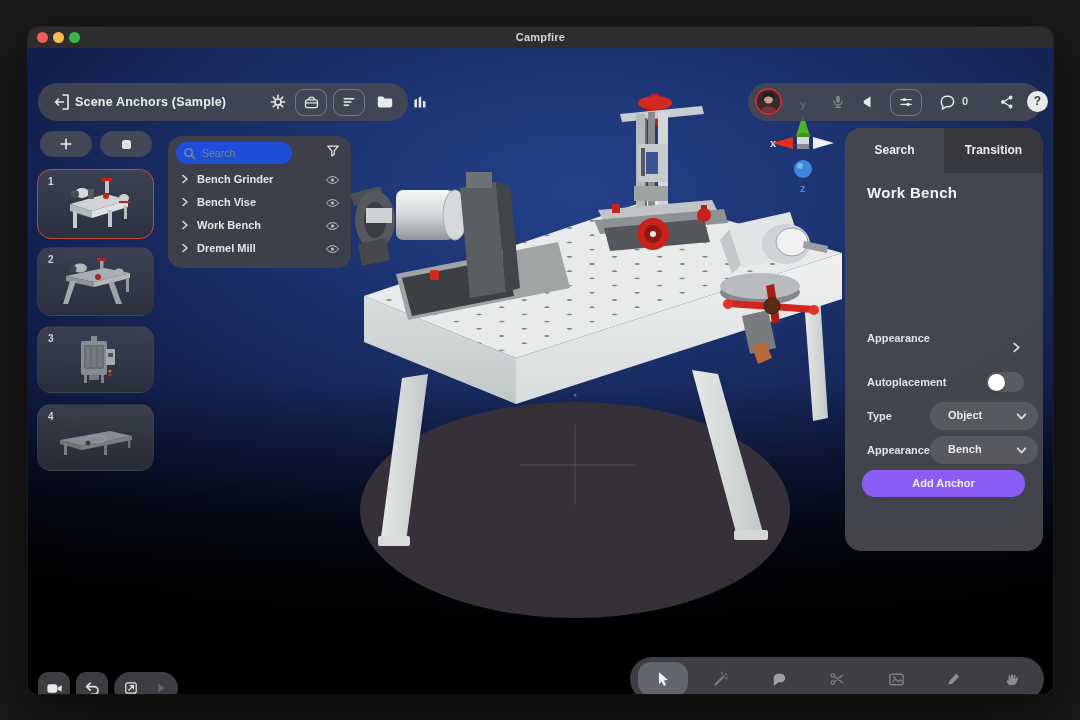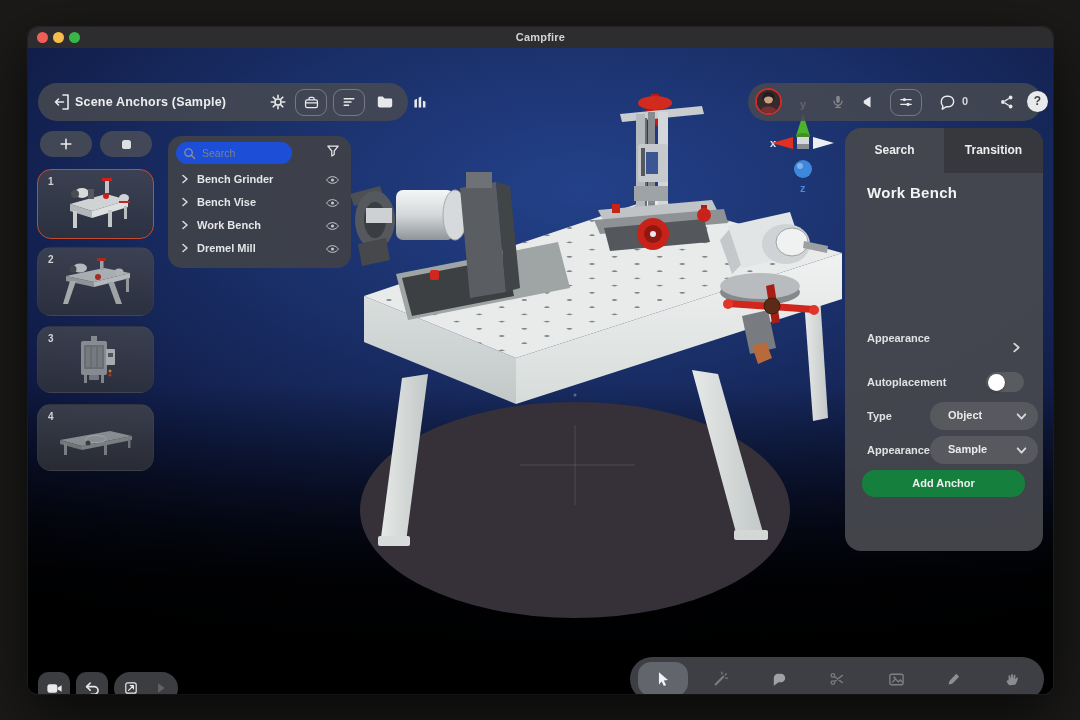--- a/index.html
+++ b/index.html
@@ -59,21 +59,21 @@
   .insp-title { position:absolute; left:22px; top:56px; font-size:15px; font-weight:700; color:#f2f3f4; letter-spacing:.3px; }
   .notes { position:absolute; left:12px; top:90px; width:176px; height:108px; border-radius:10px; border:none; outline:none; resize:none;
     background:rgba(96,98,104,.5); color:#d7d8da; font-size:10.5px; padding:10px 12px; font-family:"Liberation Sans",sans-serif; }
   .notes::placeholder { color:#8e9095; }
   .prop-lbl { position:absolute; left:22px; font-size:11px; font-weight:700; color:#e0e1e3; }
   .toggle { position:absolute; left:141px; width:38px; height:20px; border-radius:10px; background:#595b61; }
   .toggle .knob { position:absolute; left:1.5px; top:1.5px; width:17px; height:17px; border-radius:50%; background:#fff; box-shadow:0 1px 2px rgba(0,0,0,.4); }
   .drop { position:absolute; left:85px; width:108px; height:28px; border-radius:14px; background:#57595f; }
   .drop .val { position:absolute; left:18px; top:7px; font-size:11px; font-weight:700; color:#eaebec; }
   .drop .dchev { position:absolute; right:11px; top:9px; }
-  .panel-btn { position:absolute; left:17px; width:163px; height:27px; border-radius:13px; background:#15803d;
+  .panel-btn { position:absolute; left:17px; width:163px; height:27px; border-radius:13px; background:#8b5cf6;
     font-size:11px; font-weight:700; color:#eceded; text-align:center; line-height:27px; }
 
   .bl-btn { position:absolute; width:32px; height:32px; border-radius:10px; background:rgba(64,66,71,.92); display:flex; align-items:center; justify-content:center; }
   .bl-pill { position:absolute; left:86px; top:624px; width:64px; height:32px; border-radius:16px; background:rgba(64,66,71,.92); }
 
   .tools { position:absolute; left:602px; top:609px; width:414px; height:44px; border-radius:22px; background:rgba(86,88,94,.72); }
   .tool { position:absolute; top:5px; width:50px; height:34px; display:flex; align-items:center; justify-content:center; border-radius:13px; }
   .tool.active { background:#63656c; }
 </style>
 </head>
@@ -448,21 +448,21 @@
       <span class="prop-lbl" style="top:282px;">Type</span>
       <div class="drop" style="top:274px;">
         <span class="val">Object</span>
         <svg class="dchev" width="11" height="11" viewBox="0 0 10 10">
             <path d="M1.5 3l3.5 4L8.5 3" fill="none" stroke="#d9dadc" stroke-width="1.6" stroke-linecap="round" stroke-linejoin="round"></path>
           </svg>
       </div>
 
       <span class="prop-lbl" style="top:316px;">Appearance</span>
       <div class="drop" style="top:308px;">
-        <span class="val">Sample</span>
+        <span class="val">Bench</span>
         <svg class="dchev" width="11" height="11" viewBox="0 0 10 10">
             <path d="M1.5 3l3.5 4L8.5 3" fill="none" stroke="#d9dadc" stroke-width="1.6" stroke-linecap="round" stroke-linejoin="round"></path>
           </svg>
       </div>
 
       <div class="panel-btn" style="top:342px;">Add Anchor</div>
     </div>
 
     <div class="bl-btn" style="left:10px; top:624px;">
       <svg width="19" height="19" viewBox="0 0 20 20">

